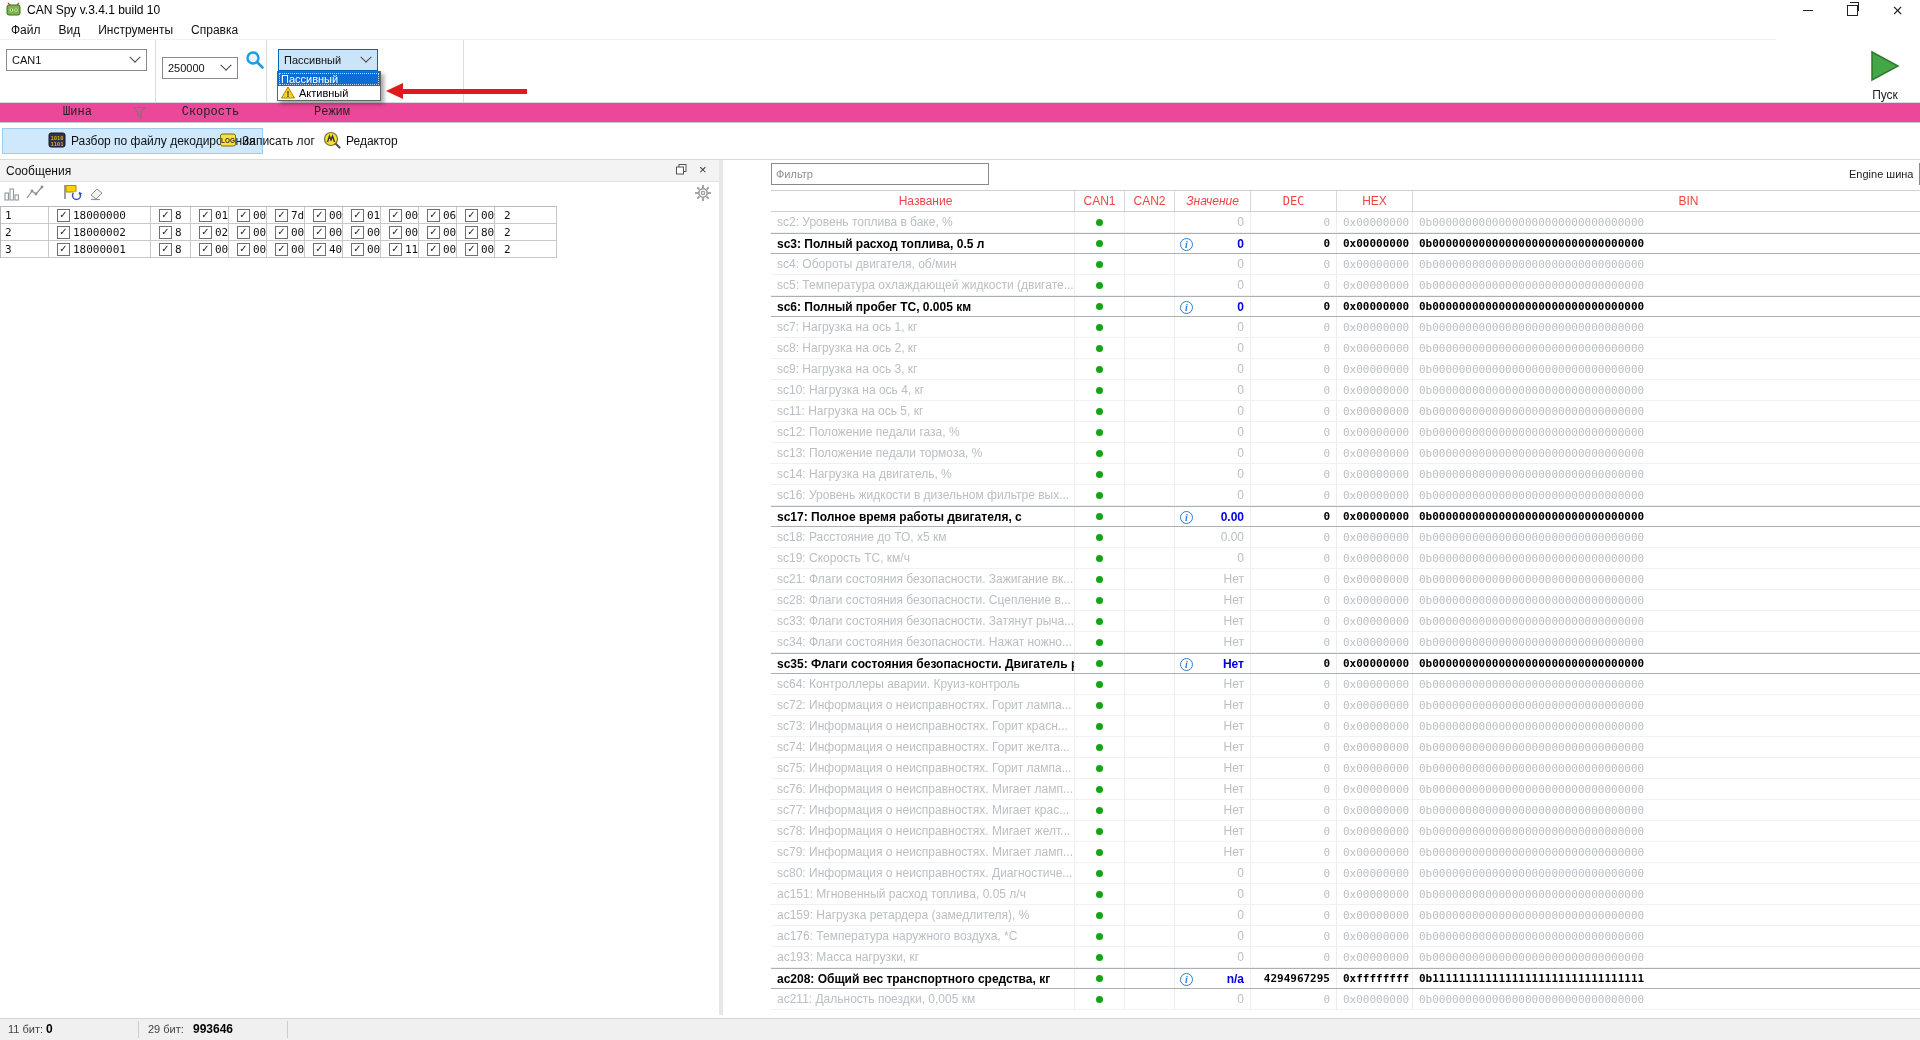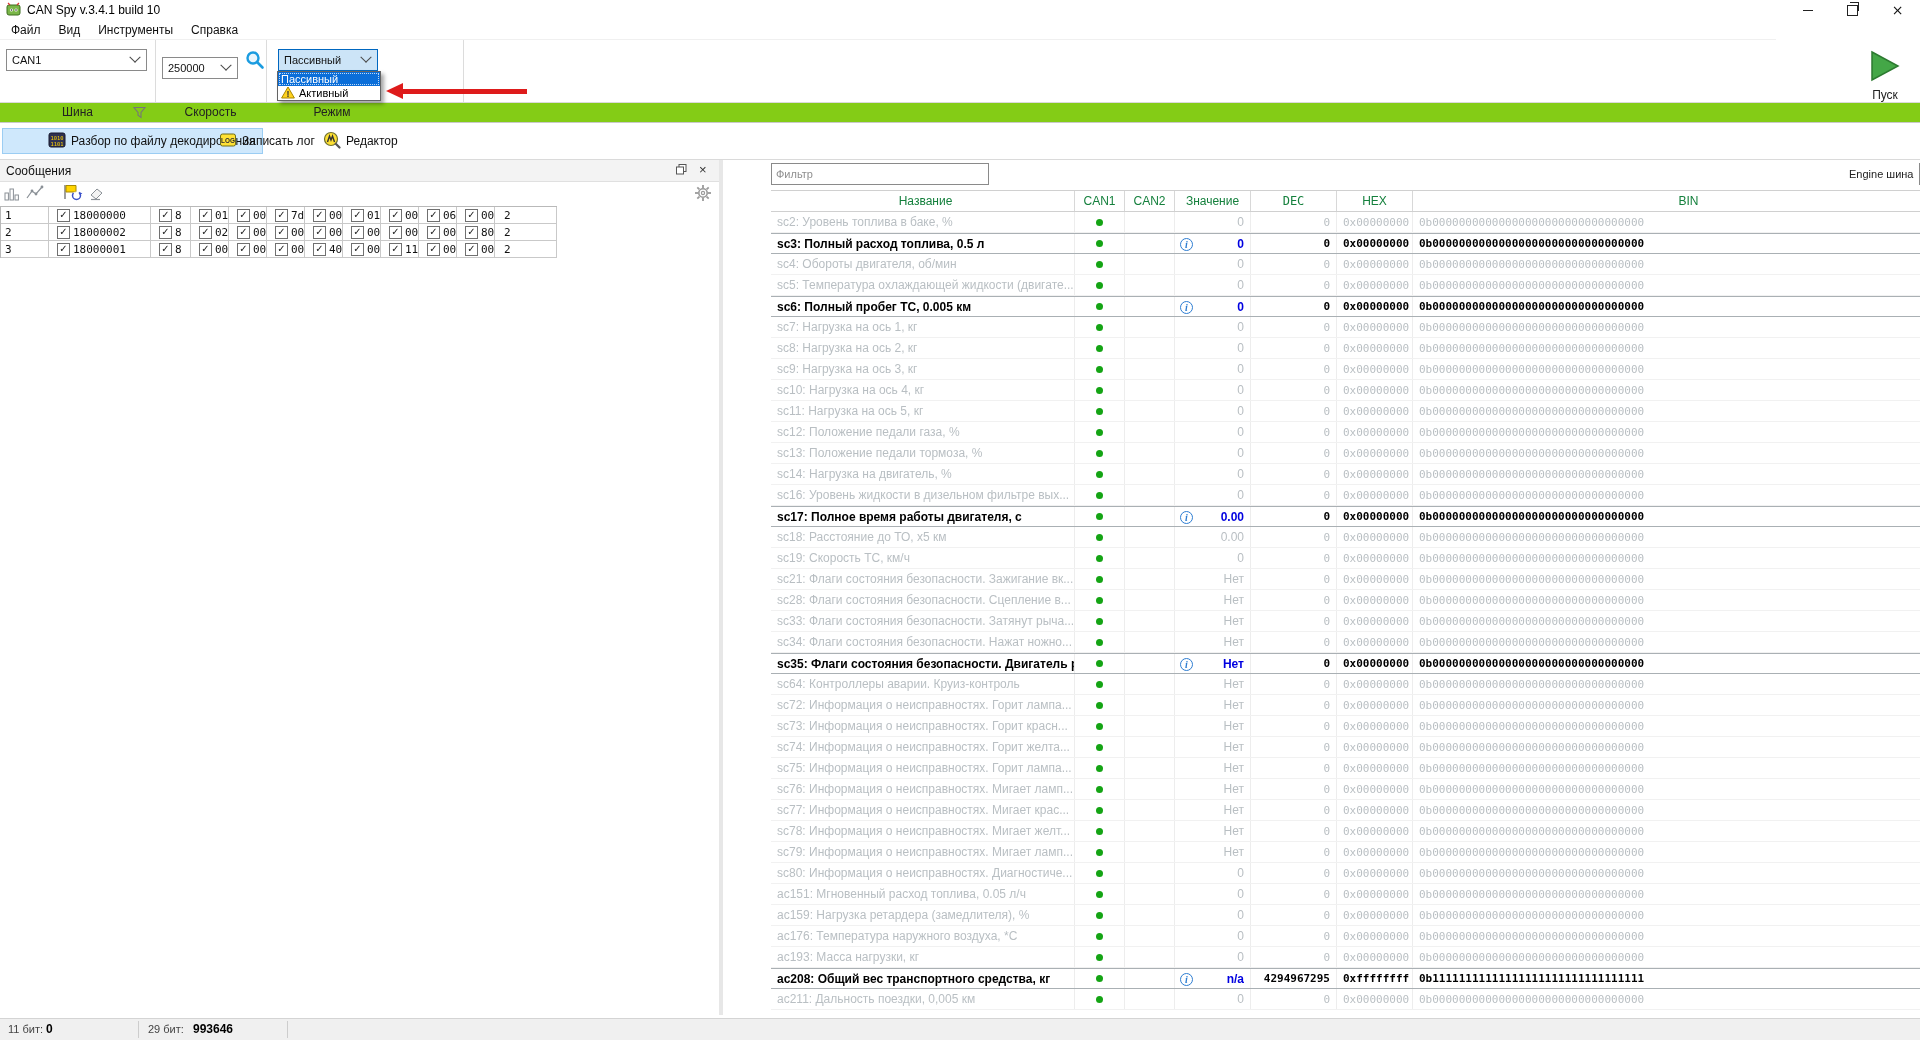--- a/index.html
+++ b/index.html
@@ -16,21 +16,21 @@
   .glyph-close{font-size:14px;line-height:14px;color:#111;font-family:"DejaVu Sans",sans-serif;}
   
   .menubar{position:absolute;left:0;top:20px;width:1776px;height:20px;display:flex;align-items:center;padding-left:2px;background:#fff;border-bottom:1px solid #f0f0f0;box-sizing:border-box;}
   .menu-item{padding:0 9px;color:#111;}
   
   .toolbar{position:absolute;left:0;top:40px;width:1920px;height:83px;background:#fff;border-bottom:1px solid #c9c9c9;box-sizing:border-box;}
   .tb-sep{position:absolute;top:0;bottom:0;width:1px;background:#dcdcdc;}
   .combo{position:absolute;height:22px;background:#fff;border:1px solid #8a8a8a;box-sizing:border-box;display:flex;align-items:center;font-size:11px;padding-left:5px;cursor:default;}
   .combo .chev{margin-left:auto;margin-right:7px;width:7px;height:7px;border-right:1.4px solid #4a4a4a;border-bottom:1.4px solid #4a4a4a;transform:rotate(45deg) translate(-2px,-2px);}
   .combo-mode{background:#cce4f7;border-color:#0067c0;}
-  .labelstrip{position:absolute;left:0;right:0;bottom:0;height:19px;background:#84cc16;border-top:1px solid #dadada;}
+  .labelstrip{position:absolute;left:0;right:0;bottom:0;height:19px;background:#ec4899;border-top:1px solid #dadada;font-family:Liberation Mono, monospace;}
   .group-label{position:absolute;top:2px;text-align:center;font-size:12px;color:#222;}
   .funnel{position:absolute;left:133px;top:3px;}
   .start-block{position:absolute;left:1856px;top:10px;width:58px;text-align:center;cursor:default;}
   .start-label{display:block;margin-top:3px;font-size:12px;color:#222;}
   
   .dropdown{position:absolute;left:277px;top:31px;width:102px;background:#fff;border:1px solid #646464;box-shadow:3px 3px 4px rgba(0,0,0,.35);z-index:50;}
   .dd-item{height:14px;display:flex;align-items:center;font-size:11px;padding-left:3px;color:#000;}
   .dd-item.sel{background:#0a6ed9;color:#fff;outline:1px dotted #bcd8f5;outline-offset:-2px;}
   .dd-item .warn{margin-right:4px;}
   
@@ -68,21 +68,21 @@
   .filter-input{position:absolute;left:0;top:3px;width:218px;height:22px;border:1px solid #8a8a8a;box-sizing:border-box;font-family:"Liberation Sans",sans-serif;font-size:11px;padding:0 4px;color:#222;}
   .filter-input::placeholder{color:#8f8f8f;}
   .dec-combo{left:222px;top:3px;width:846px;border-color:#9a9a9a;}
   .engine-label{position:absolute;left:1078px;top:8px;font-size:11px;color:#222;}
   .engine-combo{left:1148px;top:3px;width:45px;padding-left:3px;}
   .engine-combo .chev{margin-right:4px;}
   
   .dec-table{position:absolute;left:0;top:30px;width:1193px;border-top:1px solid #d0d0d0;}
   .drow{display:flex;height:21px;box-sizing:border-box;}
   .dhead{border-bottom:1px solid #d0d0d0;}
-  .dhead .dc{justify-content:center;color:#15803d;font-size:12px;border-left:1px solid #d8d8d8;}
+  .dhead .dc{justify-content:center;color:#ef4444;font-size:12px;border-left:1px solid #d8d8d8;}
   .dhead .dc:first-child{border-left:none;}
   .dc{display:flex;align-items:center;box-sizing:border-box;overflow:hidden;white-space:nowrap;}
   .dc-name{width:303px;padding-left:6px;font-size:12px;}
   .dc-can{width:50px;justify-content:center;}
   .dc-val{width:76px;position:relative;font-size:12px;justify-content:flex-end;padding-right:6px;}
   .dc-dec{width:86px;justify-content:flex-end;padding-right:6px;font-family:"DejaVu Sans Mono","Liberation Mono",monospace;font-size:11px;}
   .dc-hex{width:76px;padding-left:6px;font-family:"DejaVu Sans Mono","Liberation Mono",monospace;font-size:11px;}
   .dc-bin{flex:1;padding-left:6px;font-family:"DejaVu Sans Mono","Liberation Mono",monospace;font-size:11px;}
   .drow.body .dc{border-left:1px solid #ededed;}
   .drow.body .dc:first-child{border-left:none;}
@@ -441,21 +441,21 @@
       <span class="engine-label">Engine шина</span>
       <div class="combo engine-combo">
         <span>CAN1</span>
         <span class="chev"></span>
       </div>
       <div class="dec-table" id="dec-table">
           <div class="drow dhead">
             <div class="dc dc-name">Название</div>
             <div class="dc dc-can">CAN1</div>
             <div class="dc dc-can">CAN2</div>
-            <div class="dc dc-val" style="justify-content: center; padding-right: 0px;">Значение</div>
+            <div class="dc dc-val" style="justify-content: center; padding-right: 0px; font-style: italic;">Значение</div>
             <div class="dc dc-dec" style="justify-content: center; padding-right: 0px;">DEC</div>
             <div class="dc dc-hex" style="justify-content: center; padding-left: 0px; font-family: &quot;Liberation Sans&quot;, sans-serif; font-weight: normal; font-size: 12px;">HEX</div>
             <div class="dc dc-bin" style="justify-content: center; padding-left: 0px; font-family: &quot;Liberation Sans&quot;, sans-serif; font-weight: normal; font-size: 12px;">BIN</div>
           </div>
           <div class="drow body dim">
             <div class="dc dc-name">sc2: Уровень топлива в баке, %</div>
             <div class="dc dc-can">
               <span class="dot"></span>
             </div>
             <div class="dc dc-can"></div>

